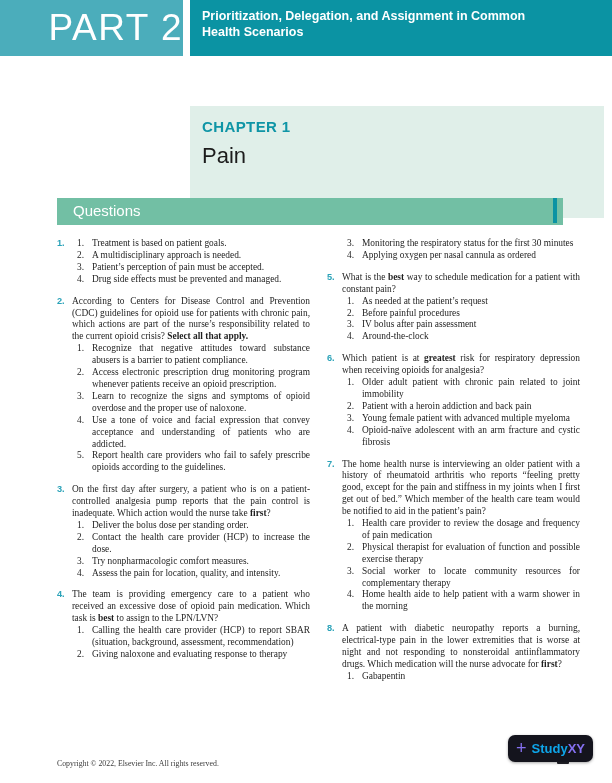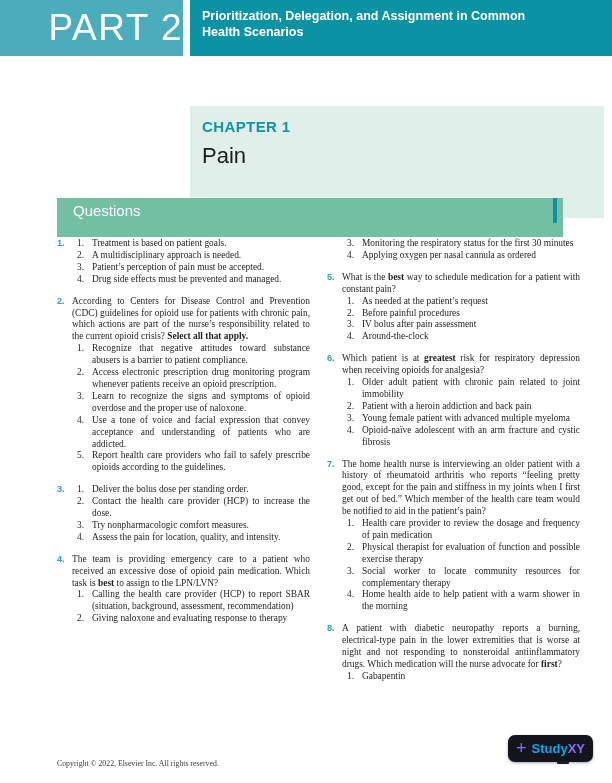--- a/index.html
+++ b/index.html
@@ -22,21 +22,21 @@
               font-family:"Liberation Sans","DejaVu Sans",sans-serif;font-size:12.5px;
               font-weight:700;line-height:16.5px;}
   
   .chapter-block{position:absolute;left:190px;top:58px;width:414px;height:112px;
                  background:var(--mint);box-sizing:border-box;padding:12px 0 0 12px;margin-top:48px;}
   .chapter-kicker{font-family:"Liberation Sans","DejaVu Sans",sans-serif;font-weight:700;
                   font-size:15px;color:var(--kicker-teal);letter-spacing:.4px;}
   .chapter-title{font-family:"Liberation Sans","DejaVu Sans",sans-serif;font-weight:400;
                  font-size:22px;color:#1c1c1c;margin:8px 0 0 0;}
   
-  .qbar{position:absolute;left:57px;top:198px;width:506px;height:39px;background:var(--sage);
+  .qbar{position:absolute;left:57px;top:198px;width:506px;height:27px;background:var(--sage);
         color:#fff;font-family:"Liberation Sans","DejaVu Sans",sans-serif;font-size:15px;
         line-height:25px;padding-left:16px;box-sizing:border-box;}
   .qbar-accent{position:absolute;right:6px;top:0;width:4px;height:25px;background:var(--teal-dark);}
   
   .columns{position:absolute;left:57px;top:238px;width:523px;display:flex;gap:17px;}
   .col{width:253px;}
   .q{display:flex;margin-bottom:10px;}
   .qnum{width:15px;flex:none;color:var(--number-teal);
         font-family:"Liberation Sans","DejaVu Sans",sans-serif;font-weight:700;
         font-size:9.2px;line-height:11.9px;}
@@ -129,20 +129,21 @@
             </div>
             <div class="opt">
               <span class="onum">5.</span>
               <span class="otxt">Report health care providers who fail to safely prescribe opioids according to the guidelines.</span>
             </div>
           </div>
         </div>
         <div class="q">
           <div class="qnum">3.</div>
           <div class="qbody">
+            <div class="stem"><span>On the first day after surgery, a patient who is on a patient-controlled analgesia pump reports that the pain control is inadequate. Which action would the nurse take </span><span class="b">first</span><span>?</span></div>
             <div class="opt">
               <span class="onum">1.</span>
               <span class="otxt">Deliver the bolus dose per standing order.</span>
             </div>
             <div class="opt">
               <span class="onum">2.</span>
               <span class="otxt">Contact the health care provider (HCP) to increase the dose.</span>
             </div>
             <div class="opt">
               <span class="onum">3.</span>

